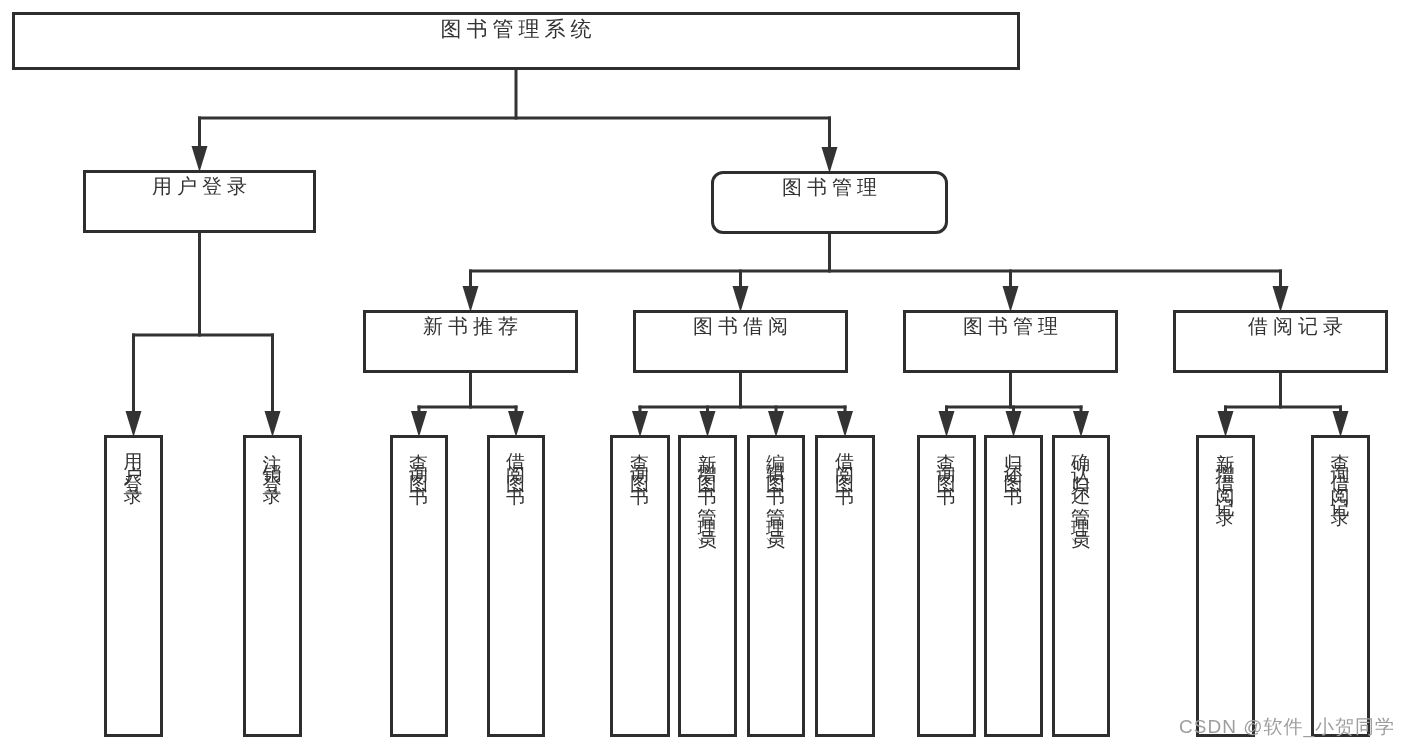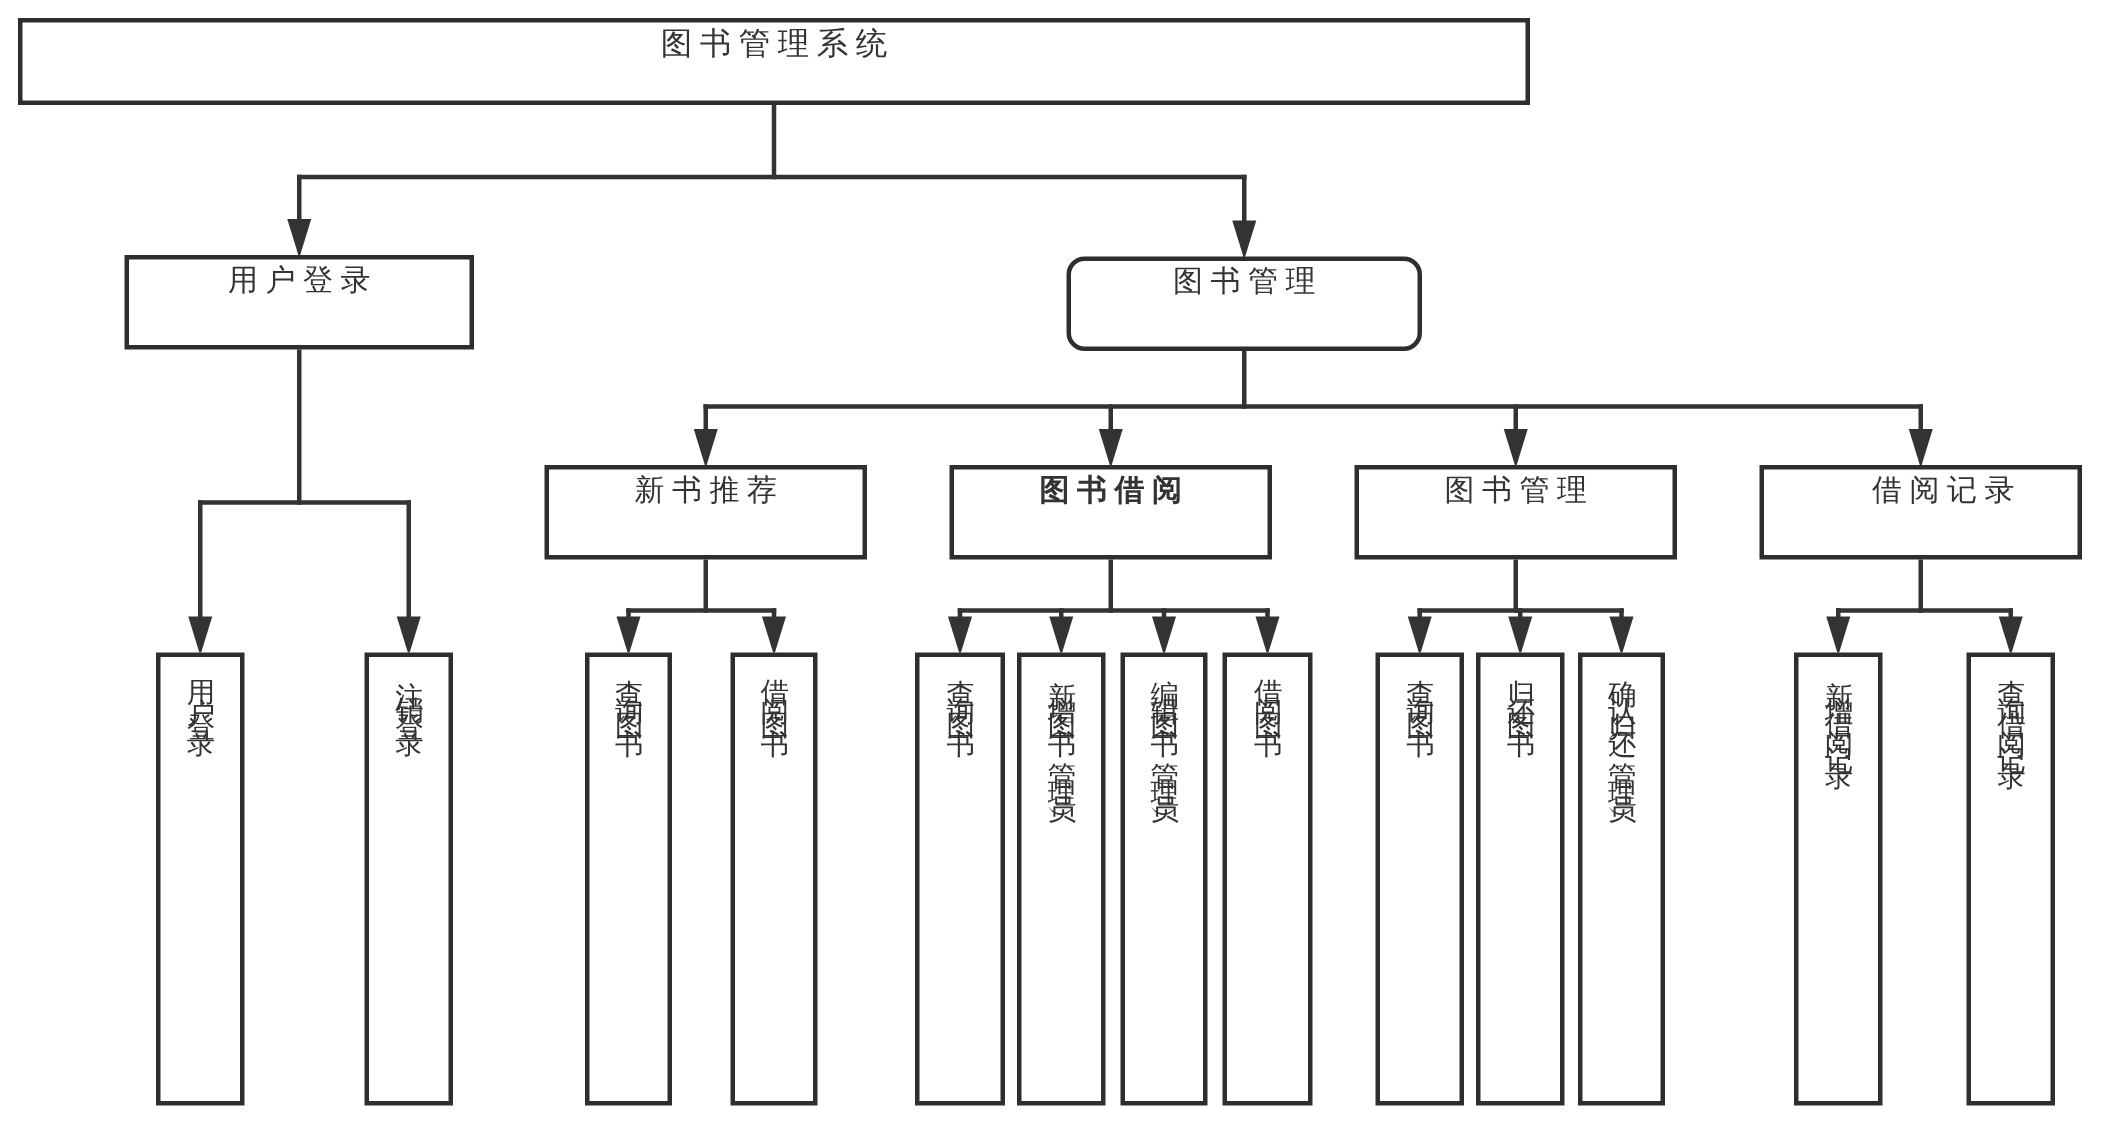--- a/index.html
+++ b/index.html
@@ -112,33 +112,34 @@
       <polygon points="1005.5,411 1021.5,411 1013.5,437" fill="#333333"></polygon>
       <line x1="1081" y1="407" x2="1081" y2="413" stroke="#333333" stroke-width="3" stroke-linecap="square"></line>
       <polygon points="1073,411 1089,411 1081,437" fill="#333333"></polygon>
       <line x1="1280.5" y1="373" x2="1280.5" y2="407" stroke="#333333" stroke-width="3" stroke-linecap="square"></line>
       <line x1="1225.5" y1="407" x2="1340.5" y2="407" stroke="#333333" stroke-width="3" stroke-linecap="square"></line>
       <line x1="1225.5" y1="407" x2="1225.5" y2="413" stroke="#333333" stroke-width="3" stroke-linecap="square"></line>
       <polygon points="1217.5,411 1233.5,411 1225.5,437" fill="#333333"></polygon>
       <line x1="1340.5" y1="407" x2="1340.5" y2="413" stroke="#333333" stroke-width="3" stroke-linecap="square"></line>
       <polygon points="1332.5,411 1348.5,411 1340.5,437" fill="#333333"></polygon>
     </svg>
+  <div id="watermark">CSDN @软件_小贺同学</div>
 <div class="node h root" style="left: 12px; top: 12px; width: 1008px; height: 58px;">
       <span class="label">图书管理系统</span>
     </div>
     <div class="node h" style="left: 83px; top: 170px; width: 233px; height: 63px;">
       <span class="label">用户登录</span>
     </div>
     <div class="node h" style="left: 711px; top: 171px; width: 237px; height: 63px; border-radius: 12px;">
       <span class="label">图书管理</span>
     </div>
     <div class="node h" style="left: 363px; top: 310px; width: 215px; height: 63px;">
       <span class="label">新书推荐</span>
     </div>
-    <div class="node h" style="left: 633px; top: 310px; width: 215px; height: 63px; font-weight: bold;">
+    <div class="node h" style="left: 633px; top: 310px; width: 215px; height: 63px;">
       <span class="label">图书借阅</span>
     </div>
     <div class="node h" style="left: 903px; top: 310px; width: 215px; height: 63px;">
       <span class="label">图书管理</span>
     </div>
     <div class="node h" style="left: 1173px; top: 310px; width: 215px; height: 63px; padding-left: 30px;">
       <span class="label">借阅记录</span>
     </div>
     <div class="node v" style="left: 104px; top: 435px; width: 59px; height: 302px;">
       <span class="label">用户登录</span>

